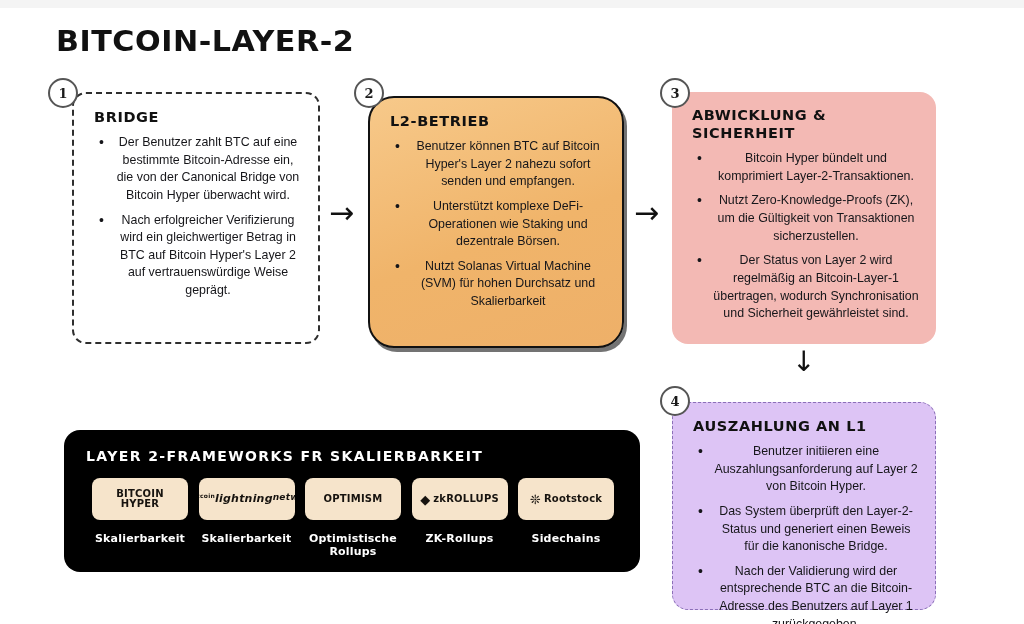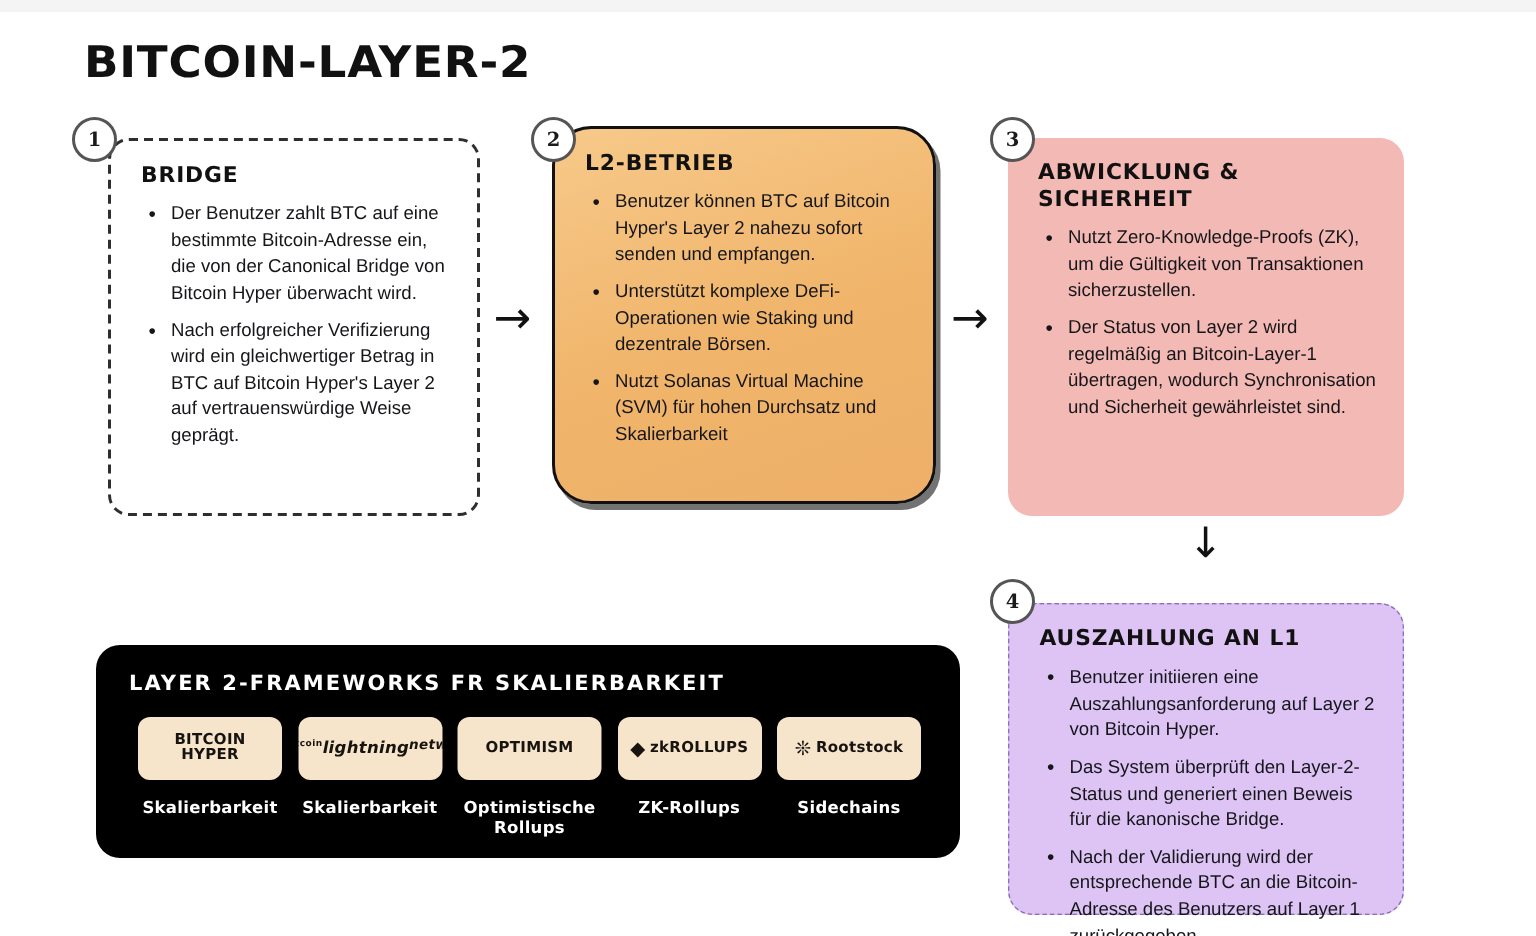--- a/index.html
+++ b/index.html
@@ -53,21 +53,21 @@
   .card.bridge {
     left: 72px;
     top: 92px;
     width: 248px;
     height: 252px;
     border: 2px dashed #2e2e2e;
     background: #ffffff;
   }
   .card.l2 {
     left: 368px;
-    top: 84px;
+    top: 96px;
     width: 256px;
     height: 252px;
     border: 2px solid #111111;
     background: linear-gradient(160deg, #f7c98a 0%, #f0b46a 55%, #eeb069 100%);
     box-shadow: 3px 4px 0 rgba(0,0,0,0.55);
     border-radius: 26px;
   }
   .card.settle {
     left: 672px;
     top: 92px;
@@ -92,20 +92,21 @@
     font-weight: 900;
     letter-spacing: 0.6px;
     color: #111111;
     font-family: "DejaVu Sans", sans-serif;
     line-height: 1.25;
   }
   .card ul {
     margin: 0;
     padding-left: 18px;
     list-style: none;
+    text-align: center;
   }
   .card li {
     position: relative;
     font-size: 12.4px;
     line-height: 1.42;
     color: #16161a;
     margin-bottom: 7px;
     padding-left: 2px;
   }
   .card li::before {
@@ -272,20 +273,21 @@
       <li>Nutzt Solanas Virtual Machine (SVM) für hohen Durchsatz und Skalierbarkeit</li>
     </ul>
   </div>
 
   <div class="arrow a2">→</div>
 
   <div class="badge b3">3</div>
   <div class="card settle">
     <h2>ABWICKLUNG &amp; SICHERHEIT</h2>
     <ul>
+      <li>Bitcoin Hyper bündelt und komprimiert Layer-2-Transaktionen.</li>
       <li>Nutzt Zero-Knowledge-Proofs (ZK), um die Gültigkeit von Transaktionen sicherzustellen.</li>
       <li>Der Status von Layer 2 wird regelmäßig an Bitcoin-Layer-1 übertragen, wodurch Synchronisation und Sicherheit gewährleistet sind.</li>
     </ul>
   </div>
 
   <div class="arrow a3">↓</div>
 
   <div class="badge b4">4</div>
   <div class="card payout">
     <h2>AUSZAHLUNG AN L1</h2>

